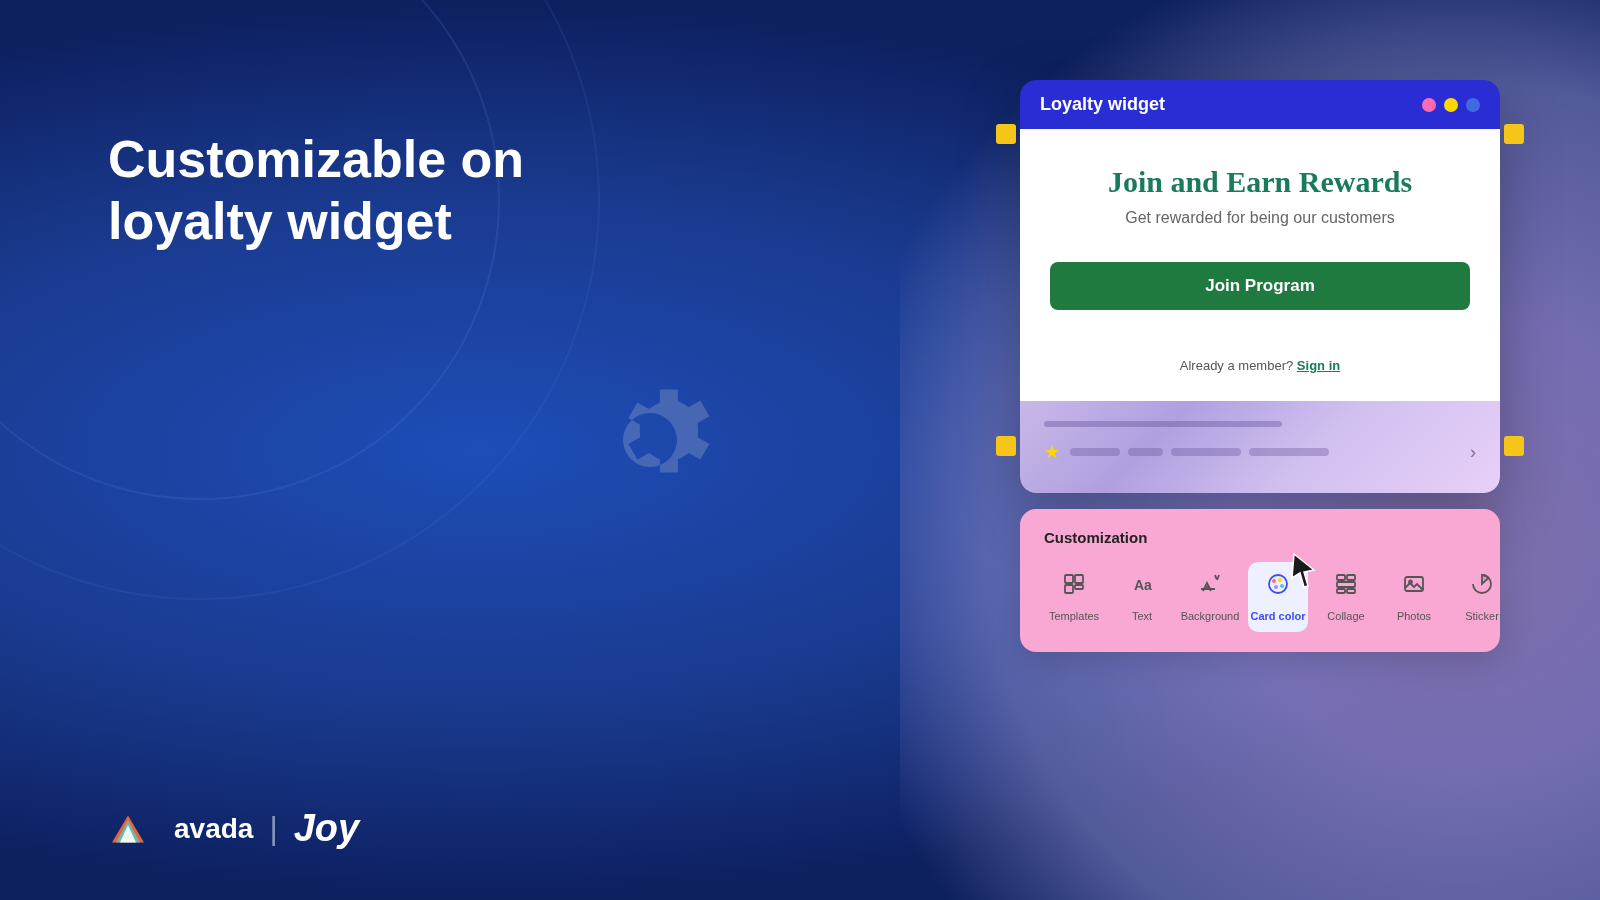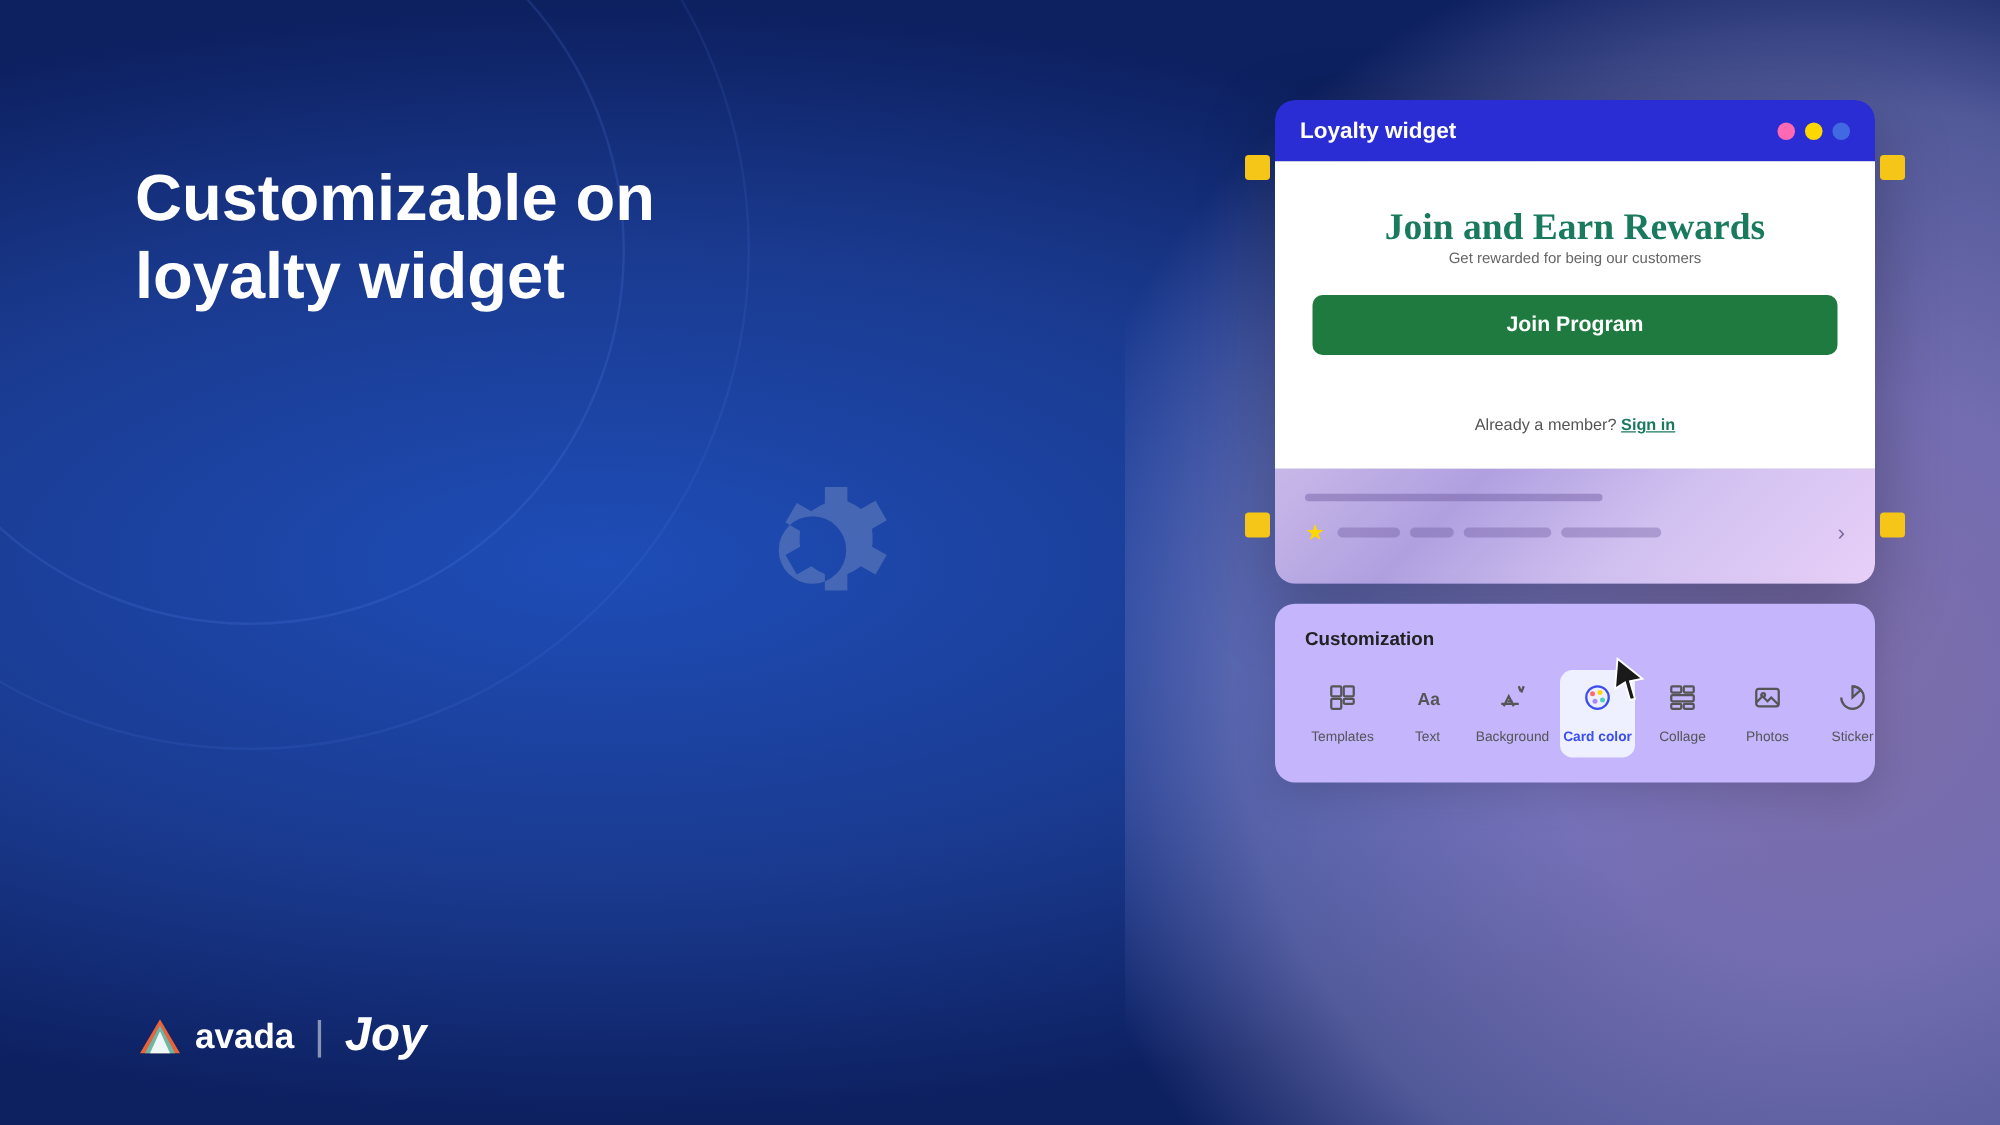--- a/index.html
+++ b/index.html
@@ -90,21 +90,21 @@
       left: 108px;
       z-index: 2;
       display: flex;
       align-items: center;
       gap: 16px;
     }
 
     .avada-logo {
       display: flex;
       align-items: center;
-      gap: 8px;
+      gap: 26px;
     }
 
     .avada-text {
       color: #ffffff;
       font-size: 28px;
       font-weight: 600;
     }
 
     .logo-divider {
       color: rgba(255,255,255,0.5);
@@ -164,28 +164,28 @@
       border-radius: 0 0 0 0;
       padding: 36px 30px 28px;
       text-align: center;
       position: relative;
     }
 
     .widget-heading {
       color: #1a7a5e;
       font-size: 30px;
       font-weight: 700;
-      margin-bottom: 0;
+      margin-bottom: 10px;
       font-family: Georgia, serif;
     }
 
     .widget-sub {
       color: #666;
-      font-size: 12px;
-      margin-bottom: 23px;
+      font-size: 16px;
+      margin-bottom: 35px;
     }
 
     .join-btn {
       background: #1e7a3e;
       color: #ffffff;
       border: none;
       border-radius: 8px;
       padding: 14px 28px;
       font-size: 17px;
       font-weight: 700;
@@ -265,21 +265,21 @@
       border-radius: 3px;
     }
 
     .handle-tl { top: 44px; left: -24px; }
     .handle-tr { top: 44px; right: -24px; }
     .handle-bl { bottom: 196px; left: -24px; }
     .handle-br { bottom: 196px; right: -24px; }
 
     
     .customization-panel {
-      background: #c4b5fd;
+      background: #f9a8d4;
       border-radius: 16px;
       padding: 20px 24px;
       margin-top: 16px;
       box-shadow: 0 8px 32px rgba(0,0,0,0.15);
     }
 
     .customization-title {
       font-size: 15px;
       font-weight: 600;
       color: #222;

